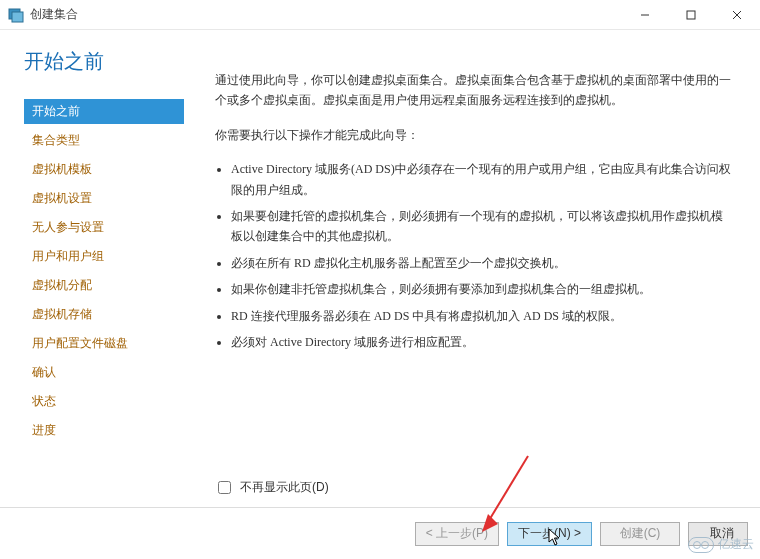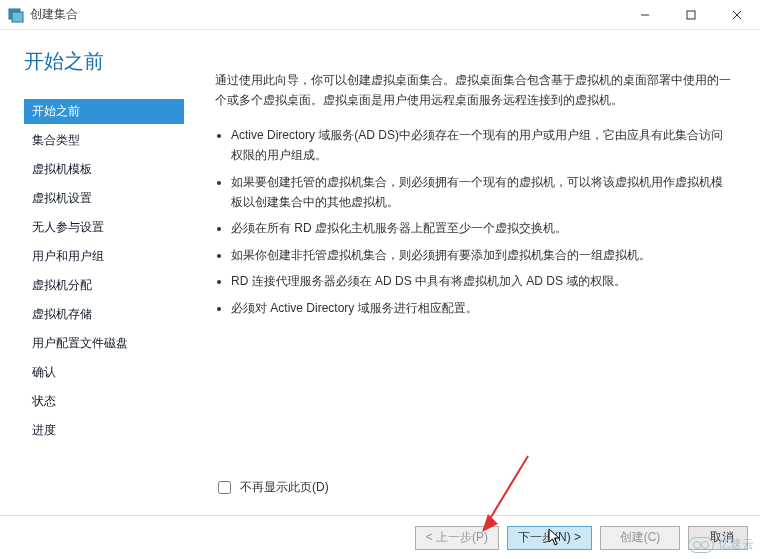--- a/index.html
+++ b/index.html
@@ -11,33 +11,33 @@
   .titlebar .title { font-size: 12px; color: #444; }
   .titlebar .spacer { flex: 1; }
   .titlebar .win-ctrl { width: 46px; height: 30px; display: flex; align-items: center; justify-content: center; color: #555; }
   .titlebar .win-ctrl svg { display: block; }
 
   .content { display: flex; height: calc(100% - 30px - 44px); }
 
   .left { width: 196px; padding: 18px 0 0 24px; }
   .page-heading { font-size: 20px; color: #1a6fb5; font-weight: 400; margin: 0 0 24px 0; }
   .nav { display: flex; flex-direction: column; gap: 4px; }
-  .nav-item { padding: 4px 8px; font-size: 12px; color: #0f172a; cursor: default; }
+  .nav-item { padding: 4px 8px; font-size: 12px; color: #a16207; cursor: default; }
   .nav-item.active { background: #2f93d6; color: #fff; width: 160px; }
   .nav-item.enabled { color: #1a6fb5; }
 
   .main { flex: 1; padding: 40px 28px 0 18px; border-left: 1px solid transparent; font-size: 12px; line-height: 1.7; }
   .main p { margin: 0 0 14px 0; }
   .main ul { margin: 0; padding-left: 16px; }
-  .main li { margin-bottom: 6px; }
+  .main li { margin-bottom: 6px; font-family: Liberation Serif, serif; }
 
   .checkbox-row { position: absolute; left: 214px; bottom: 62px; display: flex; align-items: center; gap: 6px; }
   .checkbox-row input { width: 13px; height: 13px; }
 
-  .footer { position: absolute; left: 0; right: 0; bottom: 0; height: 44px; border-top: 1px solid #ddd; display: flex; align-items: center; justify-content: flex-end; padding: 0 12px; gap: 8px; background: #fff; }
+  .footer { position: absolute; left: 0; right: 0; bottom: 0; height: 52px; border-top: 1px solid #ddd; display: flex; align-items: center; justify-content: flex-end; padding: 0 12px; gap: 8px; background: #fff; }
   .btn { min-width: 80px; height: 24px; border: 1px solid #adadad; background: #e7e7e7; font-size: 12px; color: #333; display: inline-flex; align-items: center; justify-content: center; padding: 0 10px; }
   .btn.default { background: #cce8f7; border-color: #58a6d6; }
   .btn:disabled, .btn.disabled { color: #969696; background: #efefef; }
 
   .watermark { position: absolute; right: 6px; bottom: 6px; color: #9cb6c9; font-size: 12px; display: flex; align-items: center; gap: 4px; opacity: 0.85; pointer-events: none; }
   .watermark .wm-icon { width: 26px; height: 16px; border: 1.5px solid #9cb6c9; border-radius: 10px; position: relative; }
   .watermark .wm-icon::before, .watermark .wm-icon::after { content: ""; position: absolute; width: 6px; height: 6px; border: 1.5px solid #9cb6c9; border-radius: 50%; top: 3px; }
   .watermark .wm-icon::before { left: 4px; }
   .watermark .wm-icon::after { right: 4px; }
 
@@ -85,20 +85,21 @@
         <div class="nav-item">虚拟机分配</div>
         <div class="nav-item">虚拟机存储</div>
         <div class="nav-item">用户配置文件磁盘</div>
         <div class="nav-item">确认</div>
         <div class="nav-item">状态</div>
         <div class="nav-item">进度</div>
       </div>
   </div>
   <div class="main">
     <p>通过使用此向导，你可以创建虚拟桌面集合。虚拟桌面集合包含基于虚拟机的桌面部署中使用的一个或多个虚拟桌面。虚拟桌面是用户使用远程桌面服务远程连接到的虚拟机。</p>
+    <p>你需要执行以下操作才能完成此向导：</p>
     <ul id="bullets">
         <li>Active Directory 域服务(AD DS)中必须存在一个现有的用户或用户组，它由应具有此集合访问权限的用户组成。</li>
         <li>如果要创建托管的虚拟机集合，则必须拥有一个现有的虚拟机，可以将该虚拟机用作虚拟机模板以创建集合中的其他虚拟机。</li>
         <li>必须在所有 RD 虚拟化主机服务器上配置至少一个虚拟交换机。</li>
         <li>如果你创建非托管虚拟机集合，则必须拥有要添加到虚拟机集合的一组虚拟机。</li>
         <li>RD 连接代理服务器必须在 AD DS 中具有将虚拟机加入 AD DS 域的权限。</li>
         <li>必须对 Active Directory 域服务进行相应配置。</li>
       </ul>
   </div>
 </div>

